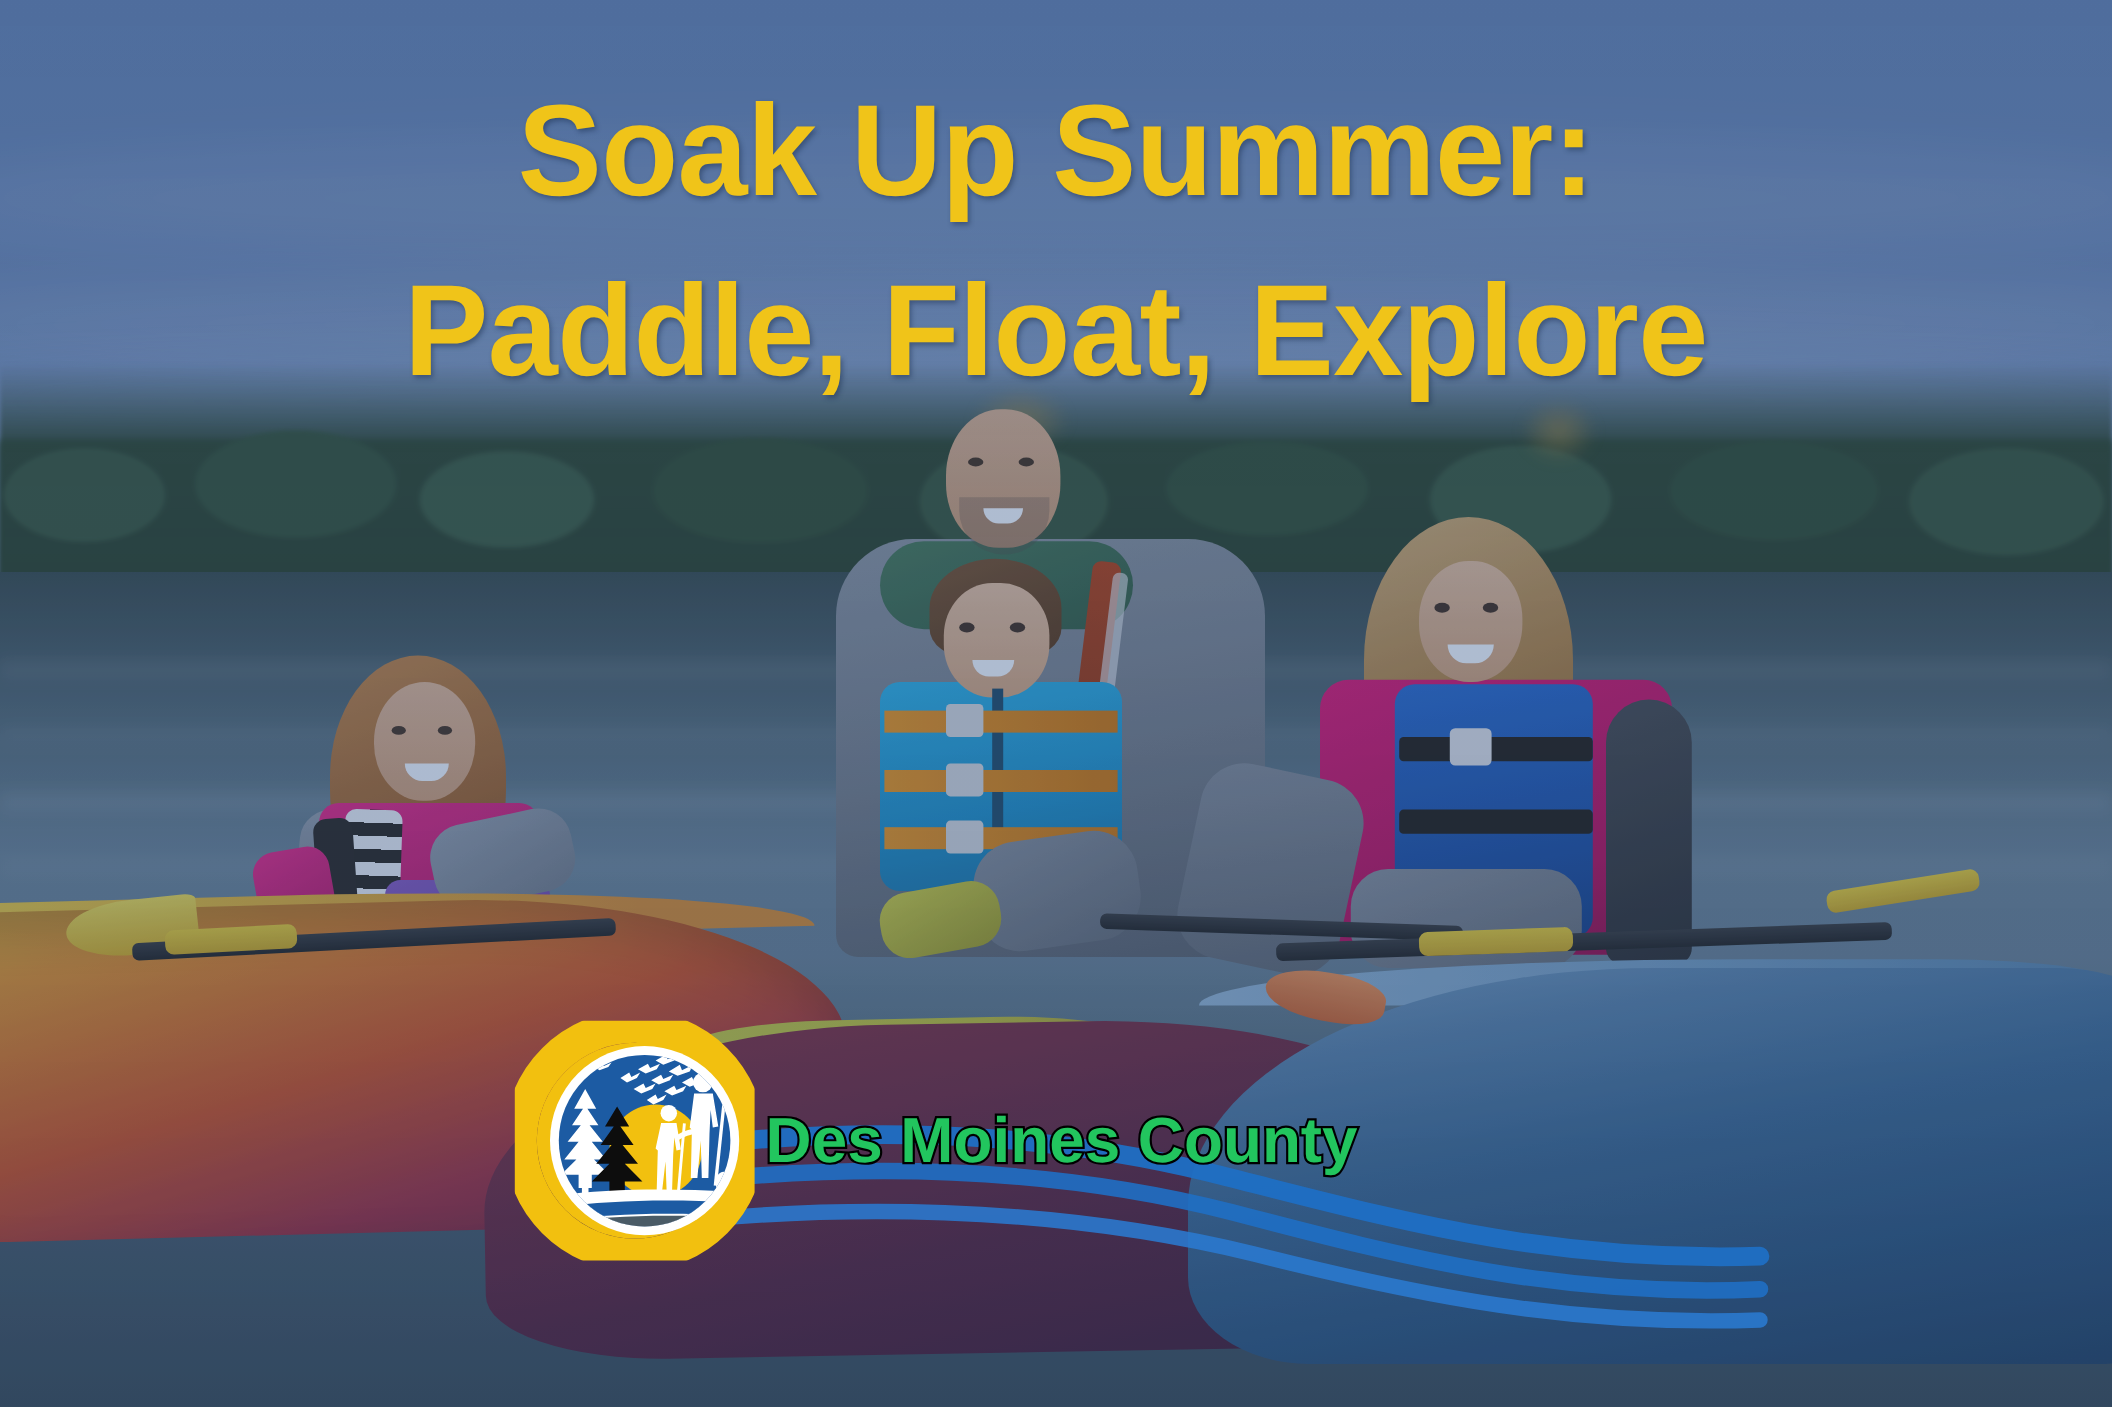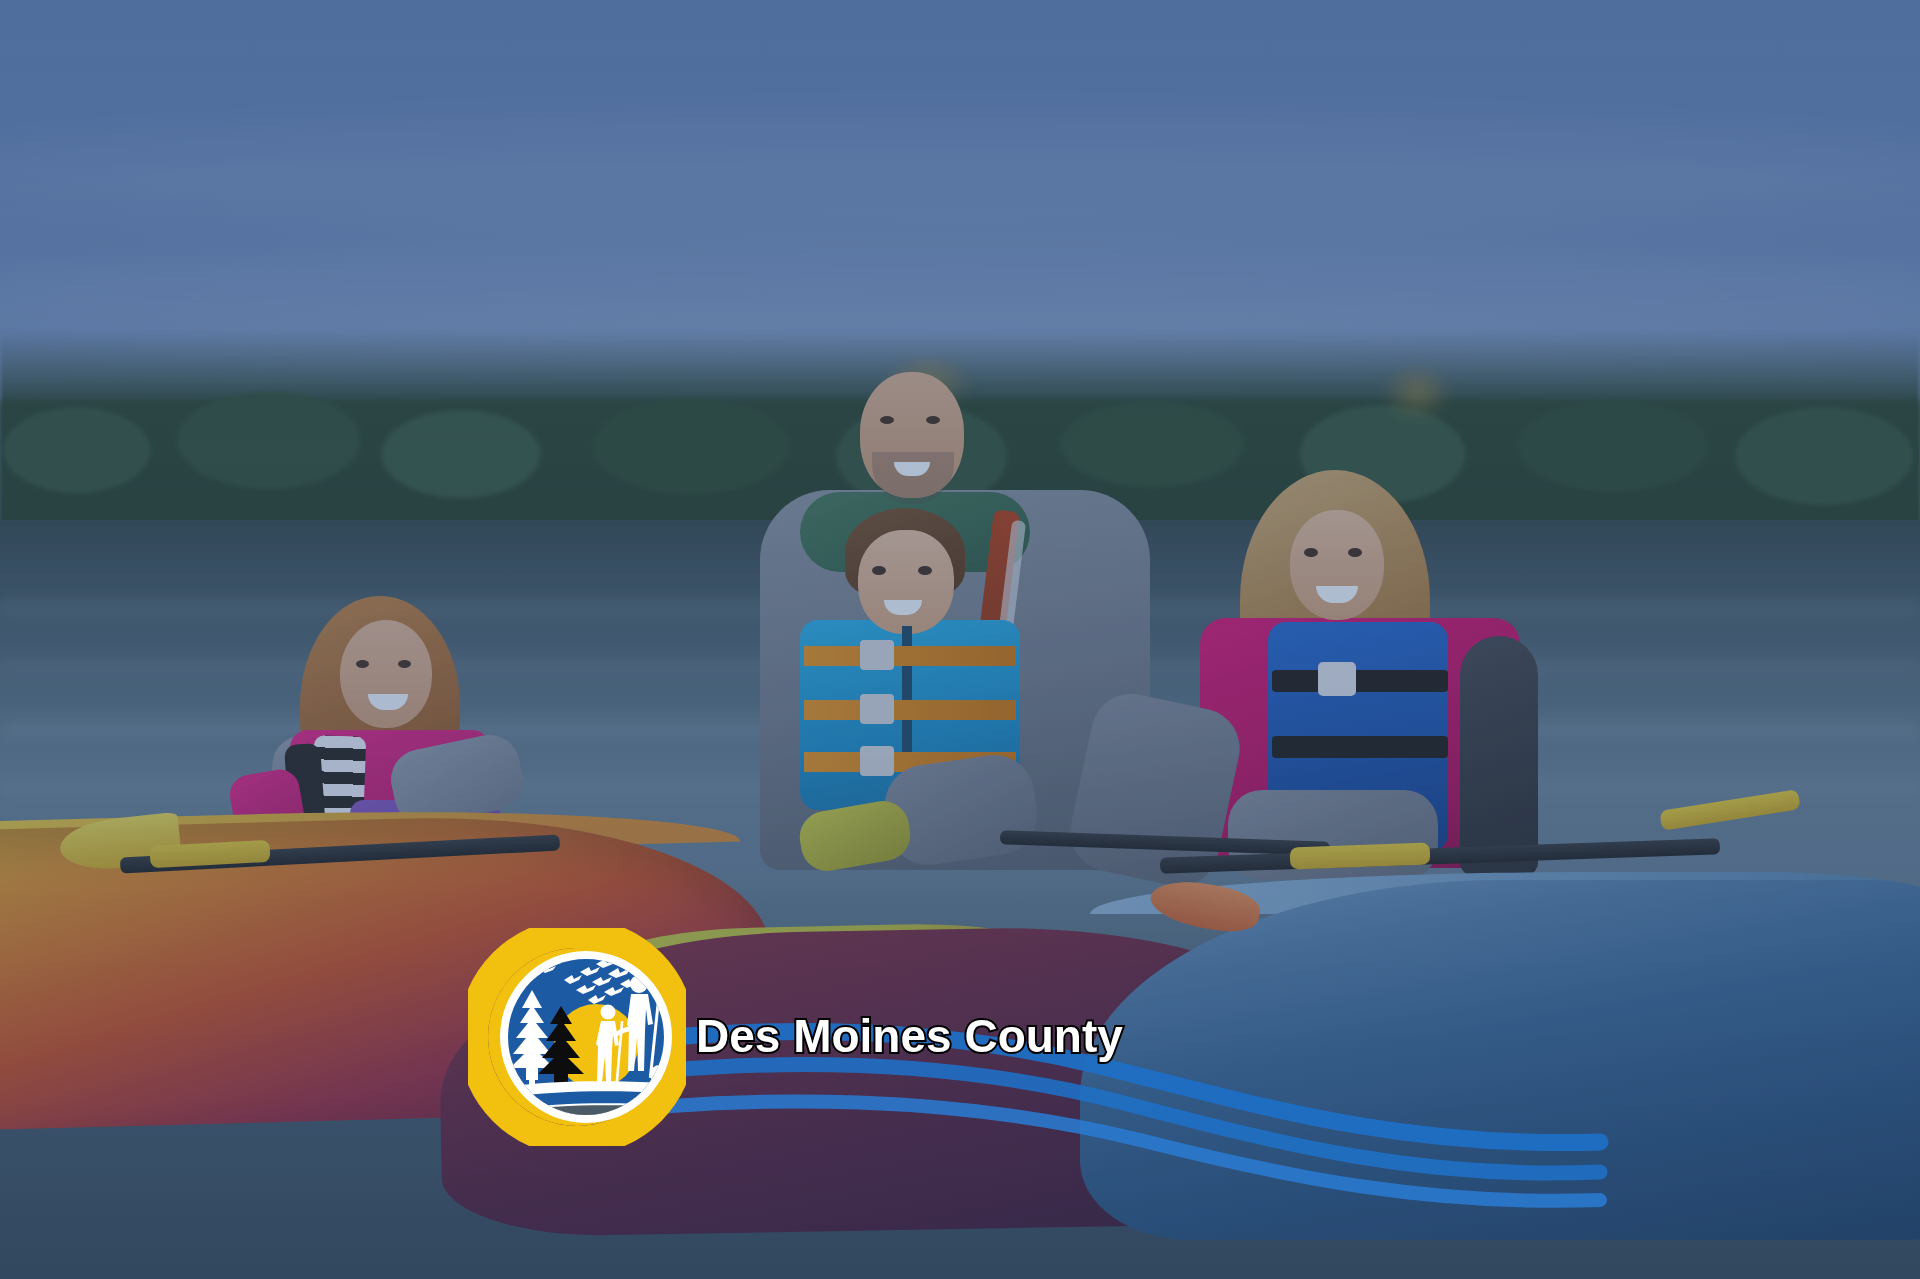--- a/index.html
+++ b/index.html
@@ -210,22 +210,22 @@
   
   .logo-lockup {
     position:absolute; left:468px; top:928px; z-index:6;
     display:flex; align-items:center;
   }
   .logo-mark { position:relative; width:218px; height:218px; flex:0 0 auto; }
   .logo-text { margin-left:10px; }
   .logo-text-line {
     font-family:"Liberation Sans", sans-serif;
     font-weight:bold;
-    font-size:46px;
-    color:#ffffff;
+    font-size:58px;
+    color:#22c55e;
     line-height:1.12;
     letter-spacing:0px;
     -webkit-text-stroke: 4px #000;
     paint-order: stroke fill;
     white-space:nowrap;
   }
   .swoosh-layer { position:absolute; left:560px; top:1020px; width:1060px; height:200px; z-index:5; pointer-events:none; }
 </style>
 </head>
 <body>
@@ -316,20 +316,24 @@
     <div class="paddle p-shaft-2"></div>
     <div class="paddle p-shaft-3"></div>
     <div class="paddle p-grip-3"></div>
     <div class="paddle p-grip-4"></div>
     <div class="paddle p-blade-2"></div>
 
     <div class="tint"></div>
     <div class="tint2"></div>
   </div>
 
+  <div class="title-wrap">
+    <div class="title-line title-line-1">Soak Up Summer:</div>
+    <div class="title-line title-line-2">Paddle, Float, Explore</div>
+  </div>
 
   <div class="swoosh-layer">
     <svg width="1060" height="200" viewBox="0 0 1060 200" xmlns="http://www.w3.org/2000/svg">
       <path d="M0,30 C180,4 360,2 540,46 C700,86 840,128 1040,122" fill="none" stroke="#1f6fc4" stroke-width="17" stroke-linecap="round" opacity="0.95"></path>
       <path d="M0,62 C190,36 380,36 560,82 C720,124 860,160 1040,152" fill="none" stroke="#1f6fc4" stroke-width="15" stroke-linecap="round" opacity="0.9"></path>
       <path d="M10,96 C200,72 400,76 580,120 C730,158 870,186 1040,180" fill="none" stroke="#2a7ad0" stroke-width="14" stroke-linecap="round" opacity="0.88"></path>
     </svg>
   </div>
 
   <div class="logo-lockup">

